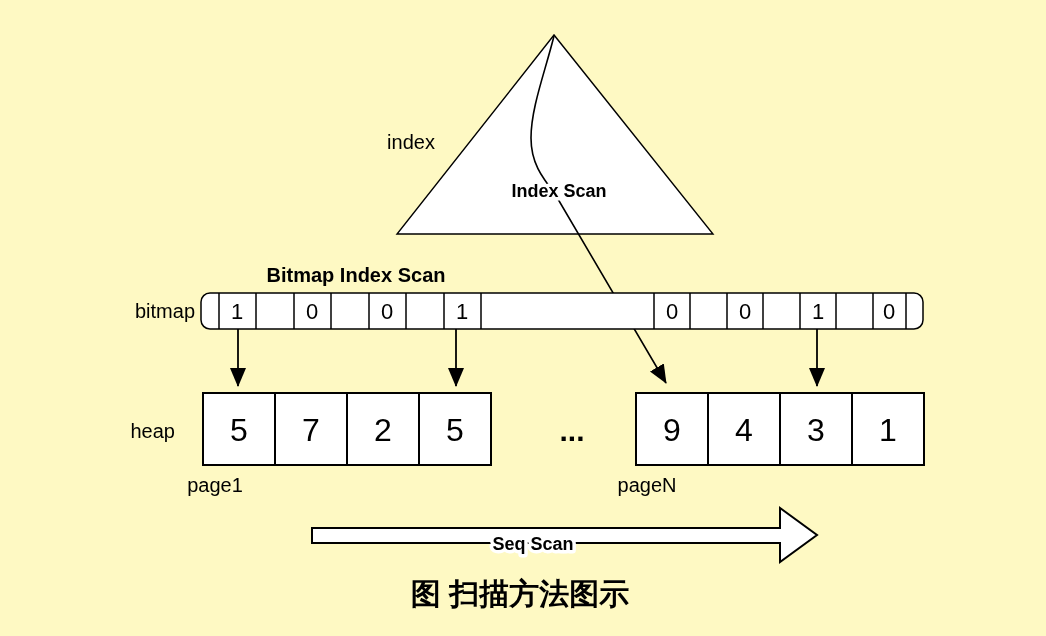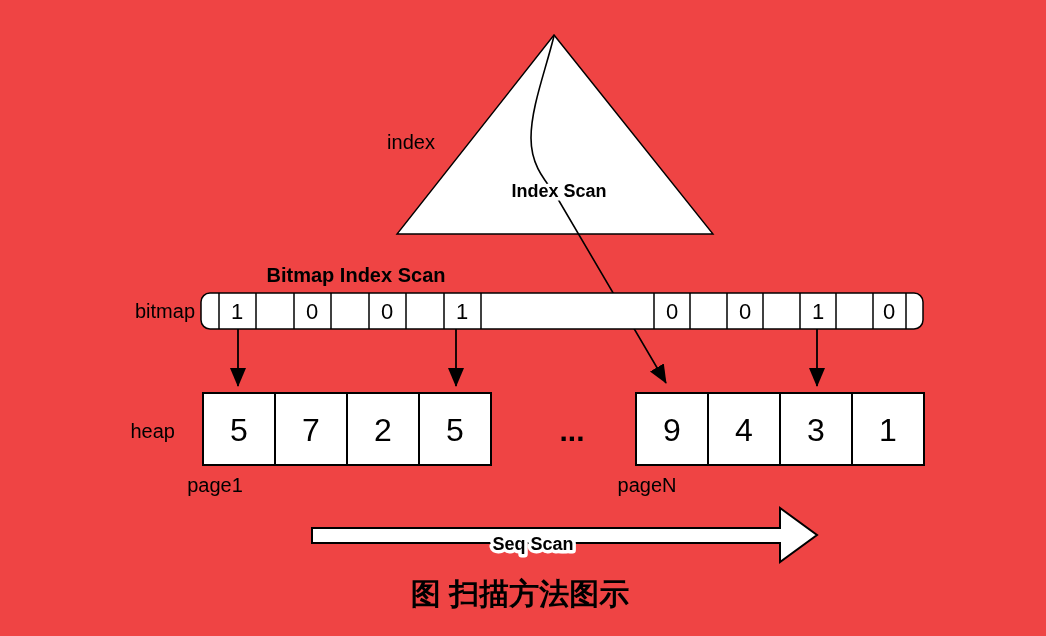--- a/index.html
+++ b/index.html
@@ -1,20 +1,20 @@
 <!DOCTYPE html>
 <html><head>
 <meta charset="utf-8">
 <style>
   html, body { margin: 0; padding: 0; background: #ffffff; }
   .canvas {
     position: relative;
     width: 1046px;
     height: 636px;
-    background: #ef4444;
+    background: #fef9c3;
     font-family: "Liberation Sans", sans-serif;
     overflow: hidden;
   }
   svg text {
     font-family: "Liberation Sans", sans-serif;
     fill: #000000;
   }
   .lbl      { font-size: 20px; }
   .lbl-bold { font-size: 20px; font-weight: bold; }
   .lbl-scan { font-size: 18px; font-weight: bold; }

